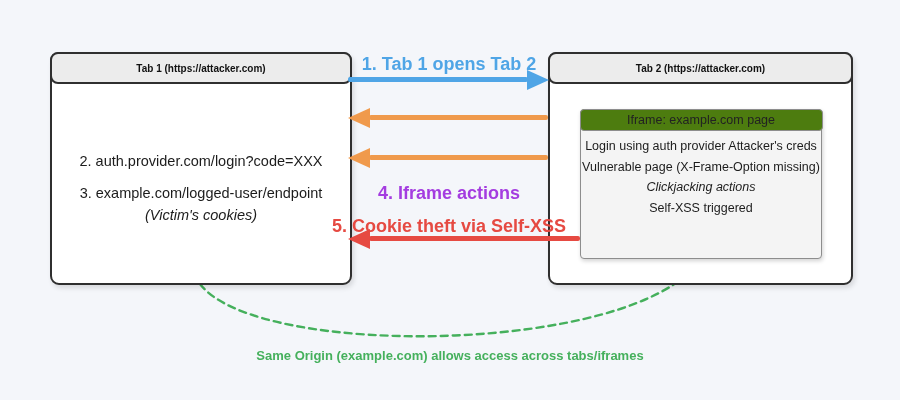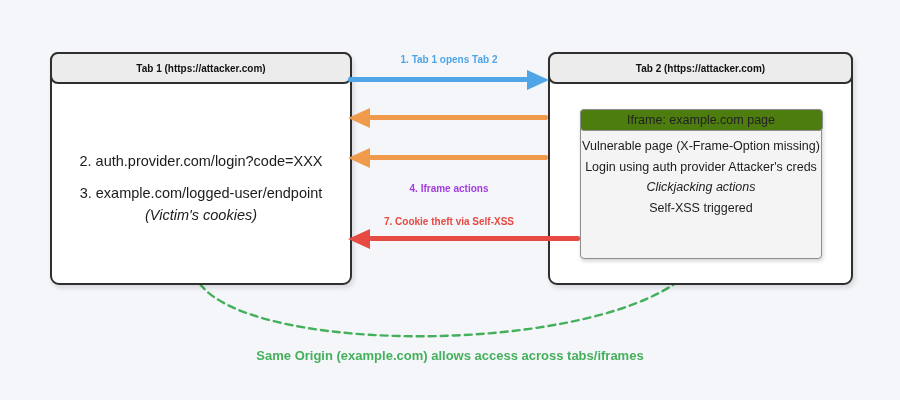--- a/index.html
+++ b/index.html
@@ -81,21 +81,21 @@
     border-left:22px solid currentColor;
   }
   .arrow-head-left{
     position:absolute;width:0;height:0;
     border-top:10px solid transparent;
     border-bottom:10px solid transparent;
     border-right:22px solid currentColor;
   }
   .flow-label{
     position:absolute;left:299px;width:300px;
-    text-align:center;font-size:10px;font-weight:bold;
+    text-align:center;font-size:18px;font-weight:bold;
   }
 
   
   #curve-svg{position:absolute;left:0;top:0;pointer-events:none;}
   #same-origin-note{
     position:absolute;left:0;right:0;top:348px;
     text-align:center;font-size:13px;font-weight:bold;
   }
 </style>
 </head>
@@ -122,22 +122,22 @@
     <div class="tabbox-header">
       <span>Tab 2 (https://attacker.com)</span>
     </div>
   </div>
 
   <div id="iframe-panel">
     <div class="iframe-header">
       <span>Iframe: example.com page</span>
     </div>
     <div class="iframe-body">
+      <div class="row">Login using auth provider Attacker's creds</div>
       <div class="row">Vulnerable page (X-Frame-Option missing)</div>
-      <div class="row">Login using auth provider Attacker's creds</div>
       <div class="row italic">Clickjacking actions</div>
       <div class="row">Self-XSS triggered</div>
     </div>
   </div>
 
   <div class="flow" style="color: rgb(79, 165, 230);">
     <div class="arrow-line" style="left:348px;top:77px;width:180px;"></div>
     <div class="arrow-head-right" style="left:527px;top:70px;"></div>
   </div>
   <div class="flow-label" style="top: 54px; color: rgb(79, 165, 230);">1. Tab 1 opens Tab 2</div>
@@ -151,17 +151,17 @@
     <div class="arrow-head-left" style="left:348px;top:148px;"></div>
     <div class="arrow-line" style="left:369px;top:155px;width:179px;"></div>
   </div>
 
   <div class="flow-label" style="top: 183px; color: rgb(164, 60, 224);">4. Iframe actions</div>
 
   <div class="flow" style="color: rgb(230, 74, 66);">
     <div class="arrow-head-left" style="left:348px;top:229px;"></div>
     <div class="arrow-line" style="left:369px;top:236px;width:211px;"></div>
   </div>
-  <div class="flow-label" style="top: 216px; color: rgb(230, 74, 66);">7. Cookie theft via Self-XSS</div>
+  <div class="flow-label" style="top: 216px; color: rgb(230, 74, 66);">5. Cookie theft via Self-XSS</div>
 
   <div id="same-origin-note" style="color: rgb(69, 176, 92);">Same Origin (example.com) allows access across tabs/iframes</div>
 
 </div>
 
 </body></html>

